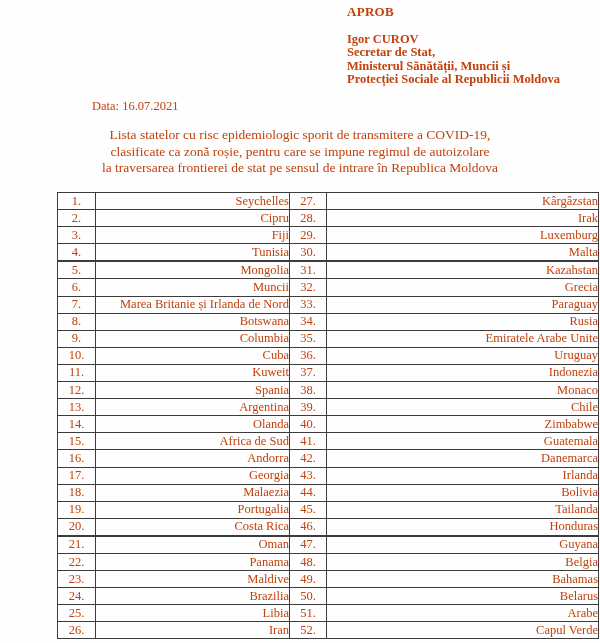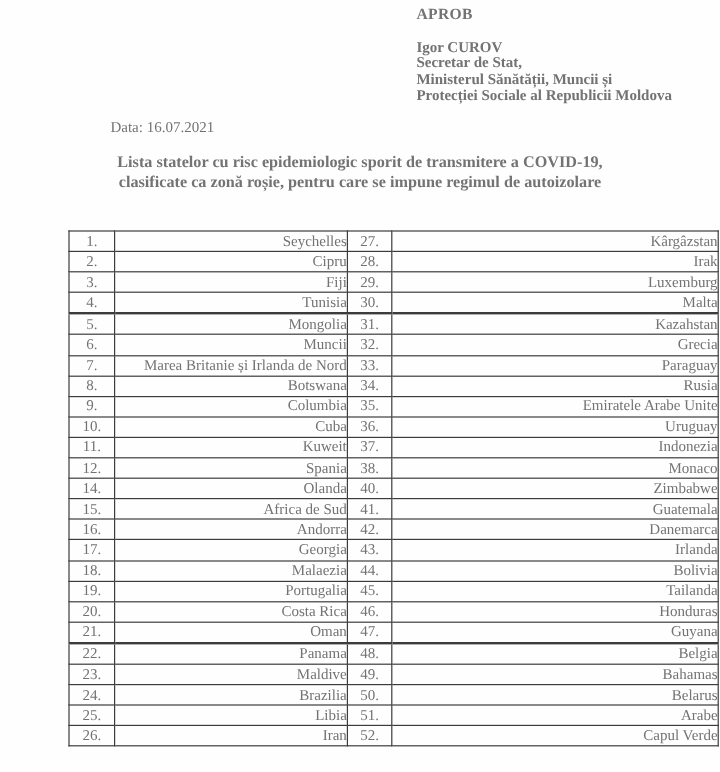--- a/index.html
+++ b/index.html
@@ -6,21 +6,21 @@
     margin: 0;
     padding: 0;
     background: #ffffff;
   }
   .page {
     position: relative;
     width: 600px;
     height: 643px;
     background: #fefefe;
     font-family: "Liberation Serif", "DejaVu Serif", serif;
-    color: #737373;
+    color: #c2410c;
     overflow: hidden;
   }
   .aprob {
     position: absolute;
     left: 347px;
     top: 4px;
     font-weight: bold;
     font-size: 13px;
     letter-spacing: 0.3px;
   }
@@ -39,21 +39,21 @@
     top: 99px;
     font-weight: normal;
     font-size: 12.5px;
   }
   .doc-title {
     position: absolute;
     left: 0;
     top: 127px;
     width: 600px;
     text-align: center;
-    font-weight: bold;
+    font-weight: normal;
     font-size: 13.5px;
     line-height: 16.5px;
   }
   table.countries {
     position: absolute;
     left: 57px;
     top: 192px;
     width: 497px;
     border-collapse: collapse;
     table-layout: fixed;
@@ -89,20 +89,21 @@
     <div>Secretar de Stat,</div>
     <div>Ministerul Sănătății, Muncii și</div>
     <div>Protecției Sociale al Republicii Moldova</div>
   </div>
 
   <div class="date-line">Data: 16.07.2021</div>
 
   <div class="doc-title">
     <div>Lista statelor cu risc epidemiologic sporit de transmitere a COVID-19,</div>
     <div>clasificate ca zonă roșie, pentru care se impune regimul de autoizolare</div>
+    <div>la traversarea frontierei de stat pe sensul de intrare în Republica Moldova</div>
   </div>
 
   <table class="countries">
     <tbody>
         <tr>
           <td class="num">1.</td>
           <td class="country">Seychelles</td>
           <td class="num">27.</td>
           <td class="country">Kârgâzstan</td>
         </tr>
@@ -166,20 +167,26 @@
           <td class="num">37.</td>
           <td class="country">Indonezia</td>
         </tr>
         <tr>
           <td class="num">12.</td>
           <td class="country">Spania</td>
           <td class="num">38.</td>
           <td class="country">Monaco</td>
         </tr>
         <tr>
+          <td class="num">13.</td>
+          <td class="country">Argentina</td>
+          <td class="num">39.</td>
+          <td class="country">Chile</td>
+        </tr>
+        <tr>
           <td class="num">14.</td>
           <td class="country">Olanda</td>
           <td class="num">40.</td>
           <td class="country">Zimbabwe</td>
         </tr>
         <tr>
           <td class="num">15.</td>
           <td class="country">Africa de Sud</td>
           <td class="num">41.</td>
           <td class="country">Guatemala</td>

